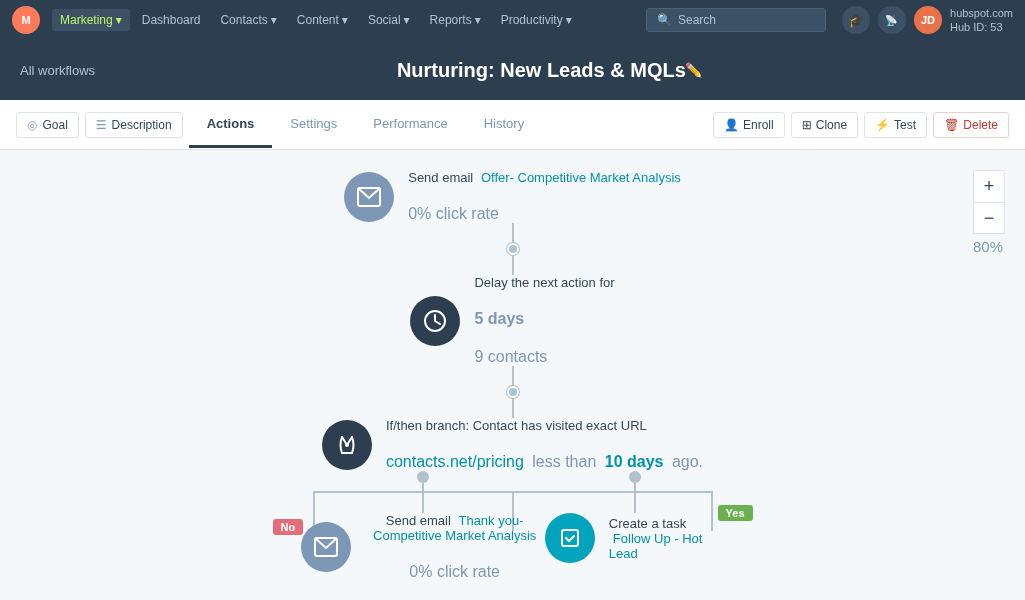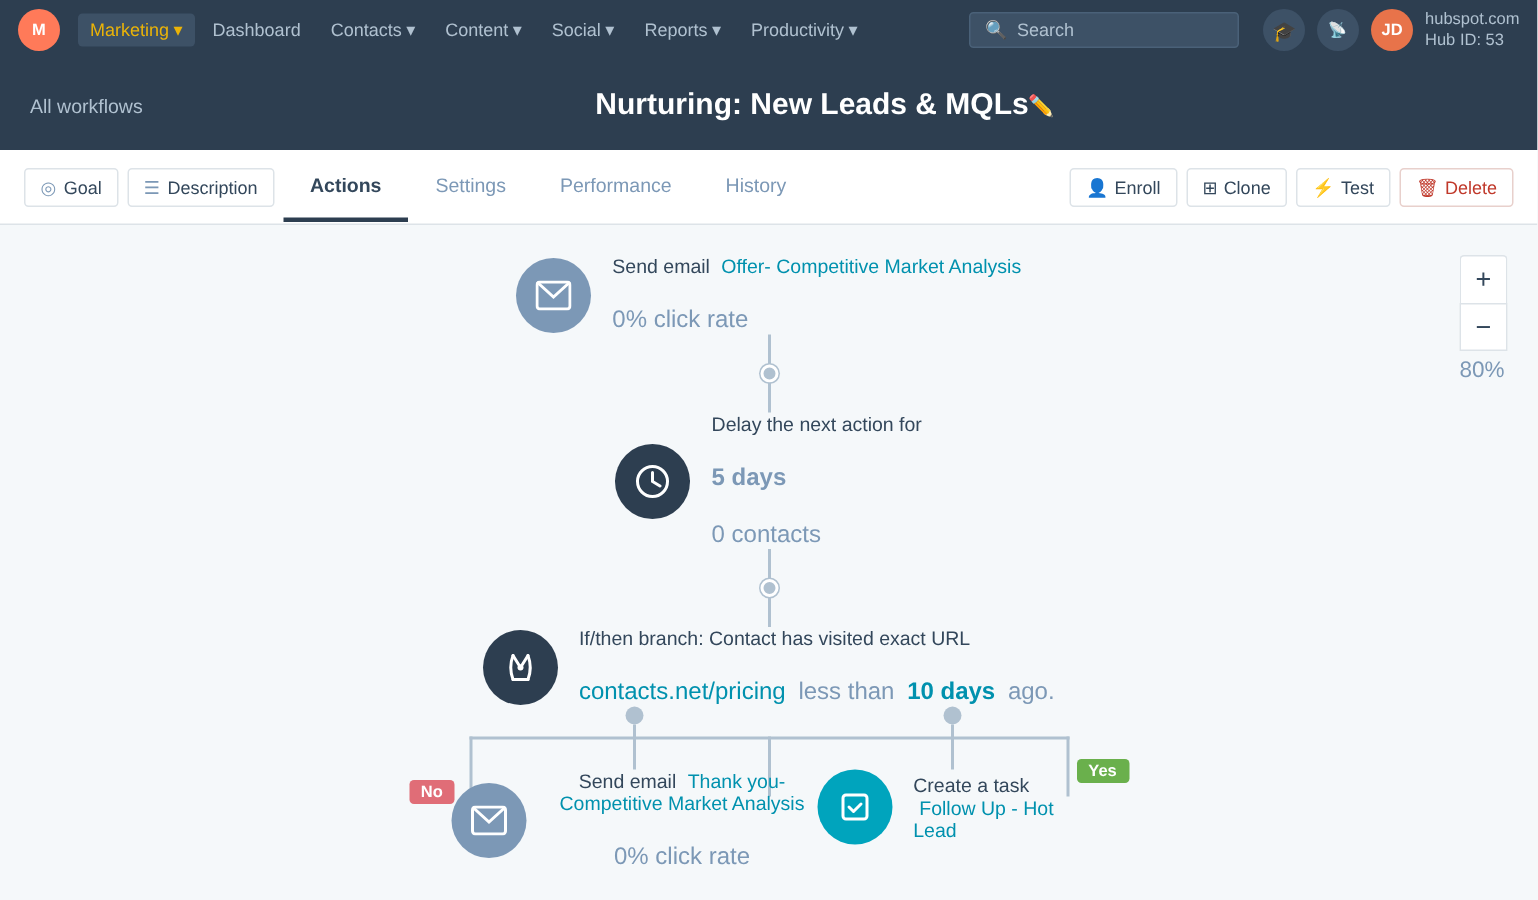--- a/index.html
+++ b/index.html
@@ -26,21 +26,21 @@
     .nav-item {
       color: #b0c1d0;
       font-size: 12px;
       padding: 4px 8px;
       border-radius: 3px;
       cursor: pointer;
       display: flex; align-items: center; gap: 3px;
     }
     .nav-item.active {
       background: #3d5166;
-      color: #eab308;
+      color: #bef264;
     }
     .nav-search {
       margin-left: auto;
       background: #3d5166;
       border: 1px solid #4a6178;
       border-radius: 3px;
       padding: 4px 10px;
       color: #b0c1d0;
       font-size: 12px;
       width: 180px;
@@ -415,21 +415,21 @@
         <svg width="22" height="22" viewBox="0 0 22 22" fill="none">
           <circle cx="11" cy="11" r="10" stroke="white" stroke-width="2"></circle>
           <polyline points="11,5 11,11 16,14" stroke="white" stroke-width="2" stroke-linecap="round"></polyline>
         </svg>
       </div>
       <div class="node-text">
         <div class="main-text">Delay the next action for</div>
         <div class="sub-text">
           <span class="bold">5 days</span>
         </div>
-        <div class="sub-text">0 contacts</div>
+        <div class="sub-text">9 contacts</div>
       </div>
     </div>
 
     <div style="display:flex;flex-direction:column;align-items:center;">
       <div class="connector" style="height:20px;"></div>
       <div class="connector-dot"></div>
       <div class="connector" style="height:20px;"></div>
     </div>
 
     <div class="node">

